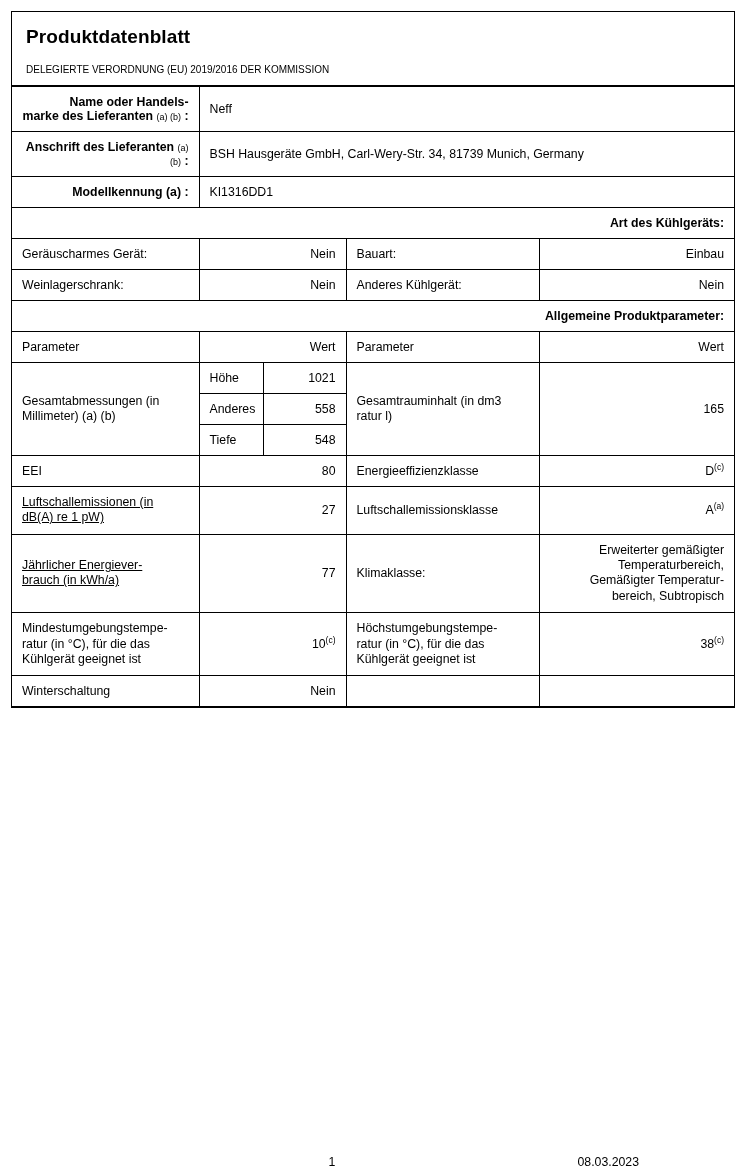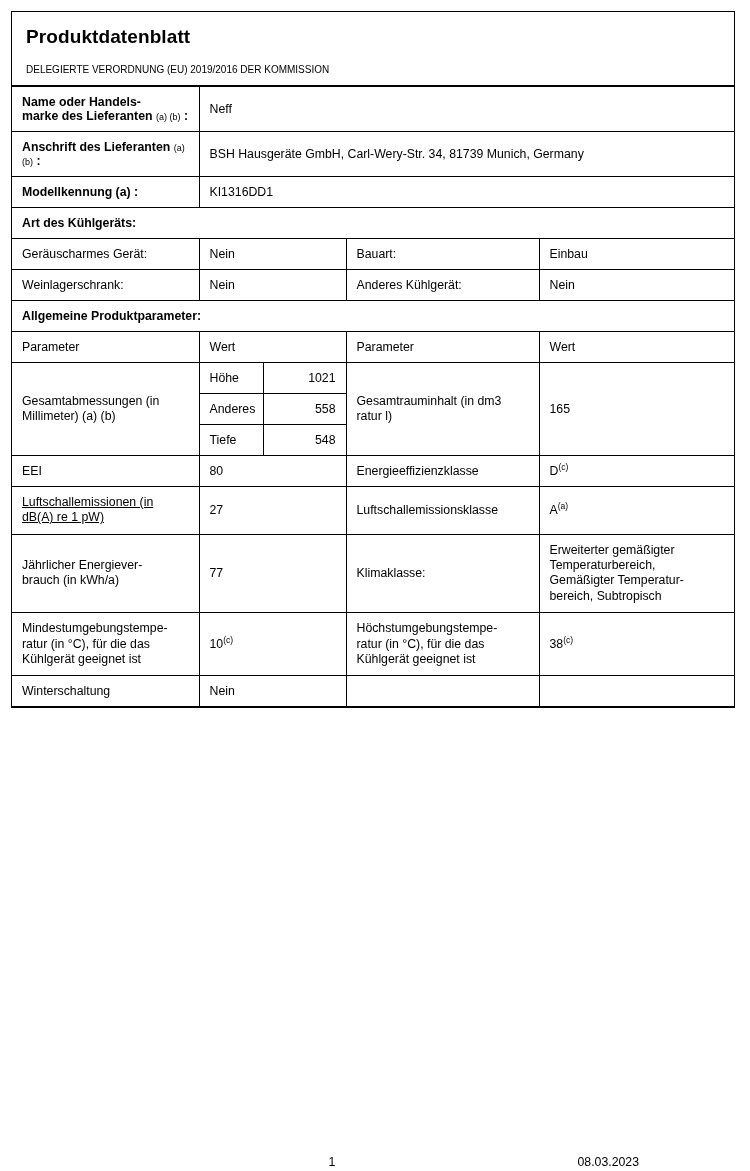--- a/index.html
+++ b/index.html
@@ -46,25 +46,26 @@
     border-collapse: collapse;
     width: 100%;
     table-layout: fixed;
   }
   table.main td {
     border: 1px solid #000;
     font-size: 12.3px;
     padding: 8px 10px;
     vertical-align: middle;
   }
-  .center { text-align: left; }
+  .center { text-align: right; }
   .right { text-align: right; }
   .lbl {
     font-weight: bold;
     font-size: 12.3px;
+    text-align: right;
   }
   .lbl-small {
     font-weight: normal;
     font-size: 9px;
   }
   sup {
     font-size: 8.5px;
     vertical-align: super;
     line-height: 0;
   }
@@ -201,21 +202,21 @@
           <span>dB(A) re 1 pW)</span>
         </td>
         <td colspan="2" class="center">27</td>
         <td>Luftschallemissionsklasse</td>
         <td class="center" style="border-right:0;">
           <span>A</span><sup>(a)</sup>
         </td>
       </tr>
 
       <tr>
-        <td class="multiline" style="border-left:0;">
+        <td class="multiline" style="border-left:0;text-decoration:underline;">
           <span>Jährlicher Energiever-</span><br>
           <span>brauch (in kWh/a)</span>
         </td>
         <td colspan="2" class="center">77</td>
         <td>Klimaklasse:</td>
         <td class="center multiline" style="border-right:0;">
           <span>Erweiterter gemäßigter</span><br>
           <span>Temperaturbereich,</span><br>
           <span>Gemäßigter Temperatur-</span><br>
           <span>bereich, Subtropisch</span>

